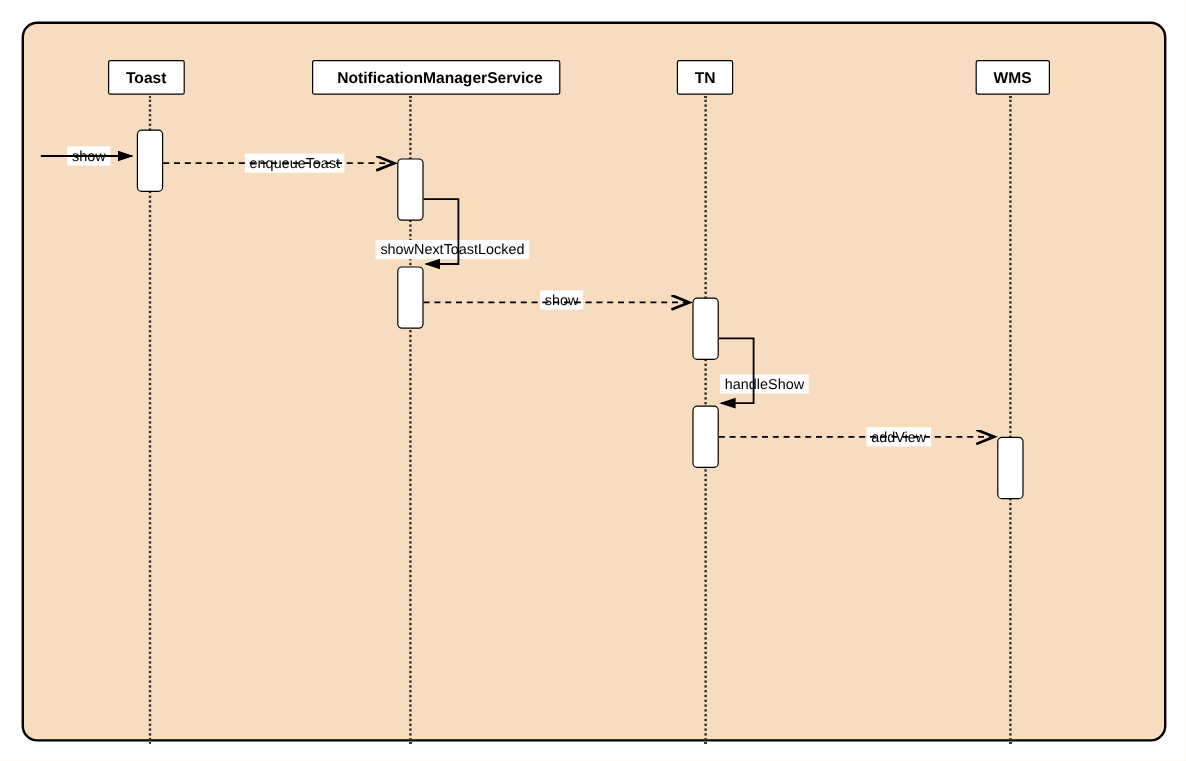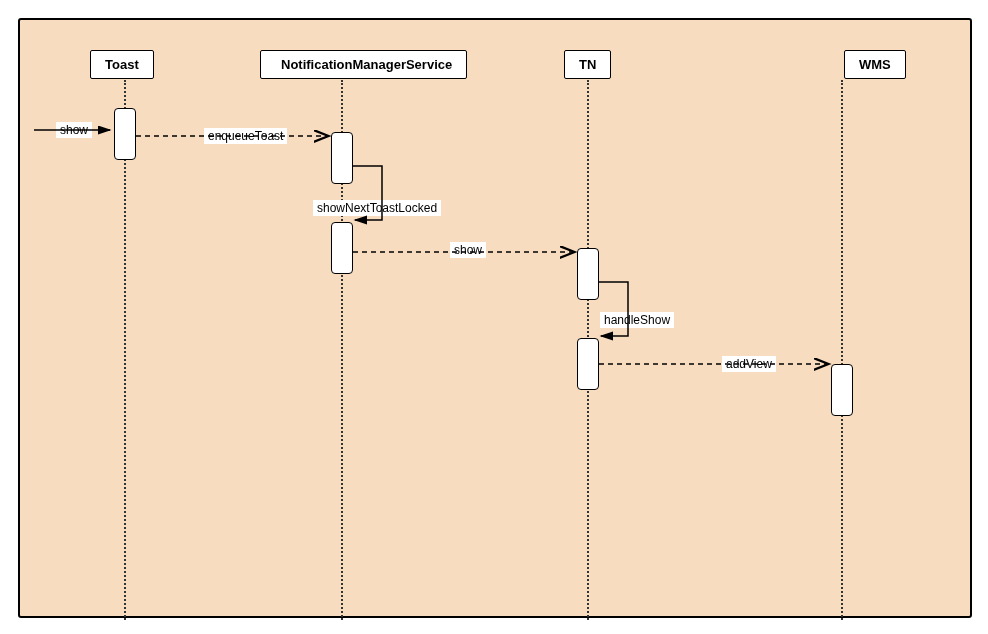--- a/index.html
+++ b/index.html
@@ -15,21 +15,21 @@
     background: #fff;
   }
   .frame {
     position: absolute;
     left: 18px;
     top: 18px;
     width: 950px;
     height: 596px;
     background: #f8dcc0;
     border: 2px solid #000;
-    border-radius: 3px;
+    border-radius: 13px;
   }
   .participant-box {
     position: absolute;
     background: #fff;
     border: 1.5px solid #000;
     border-radius: 2px;
     padding: 6px 14px;
     font-weight: bold;
     font-size: 13px;
     text-align: center;
@@ -77,21 +77,21 @@
 
     <div class="participant-box" style="left: 70px; top: 30px;">
       <span>Toast</span>
     </div>
     <div class="participant-box" style="left: 240px; top: 30px; padding-left: 20px;">
       <span>NotificationManagerService</span>
     </div>
     <div class="participant-box" style="left: 544px; top: 30px;">
       <span>TN</span>
     </div>
-    <div class="participant-box" style="left: 824px; top: 30px;">
+    <div class="participant-box" style="left: 793px; top: 30px;">
       <span>WMS</span>
     </div>
 
     <div class="activation" style="left: 94px; top: 88px; height: 50px;"></div>
     <div class="activation" style="left: 311px; top: 112px; height: 50px;"></div>
     <div class="activation" style="left: 311px; top: 202px; height: 50px;"></div>
     <div class="activation" style="left: 557px; top: 228px; height: 50px;"></div>
     <div class="activation" style="left: 557px; top: 318px; height: 50px;"></div>
     <div class="activation" style="left: 811px; top: 344px; height: 50px;"></div>
 

